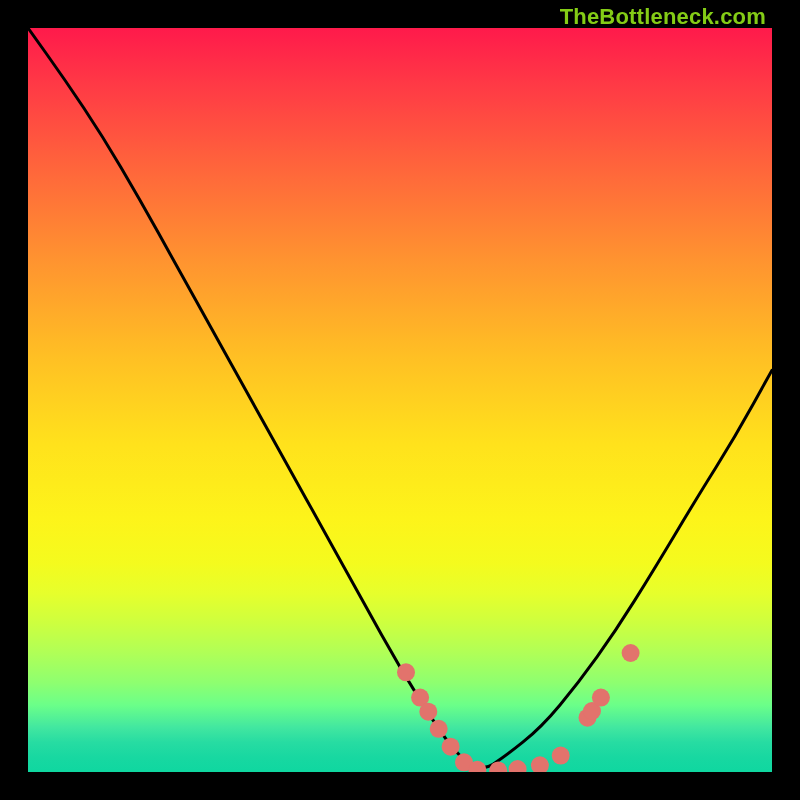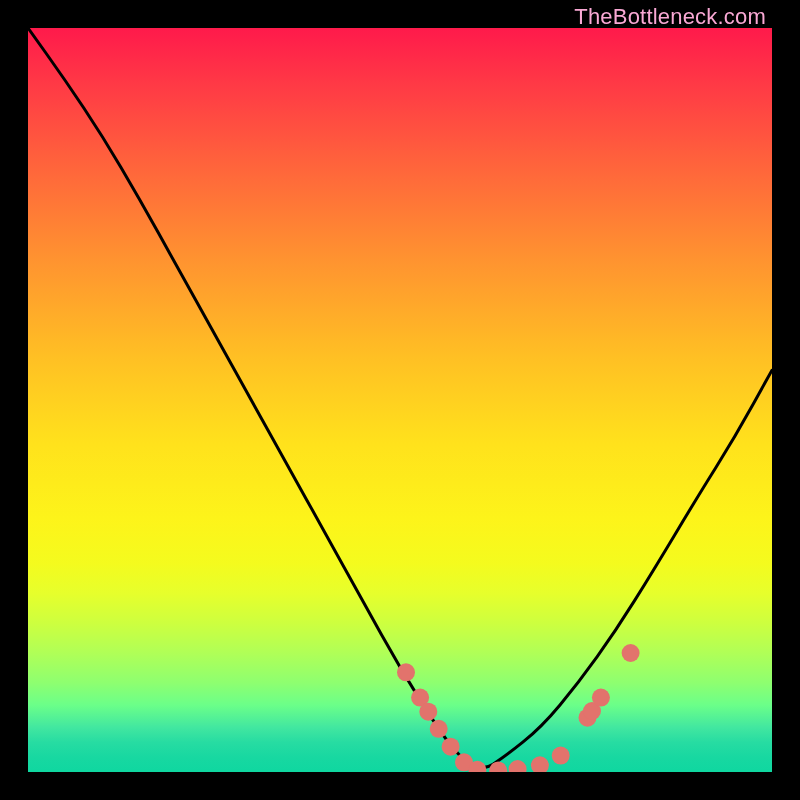--- a/index.html
+++ b/index.html
@@ -39,23 +39,23 @@
       #6bff89 91%,
       #42e7a0 94%,
       #27dca2 96%,
       #18d8a1 98%,
       #0fd7a0 100%);
   }
   .watermark {
     position: absolute;
     top: 4px;
     right: 34px;
-    color: #f9a8d4;
+    color: #84cc16;
     font-size: 22px;
-    font-weight: 400;
+    font-weight: 700;
     letter-spacing: 0.2px;
     user-select: none;
   }
   svg {
     position: absolute;
     left: 0;
     top: 0;
   }
 </style>
 </head>

